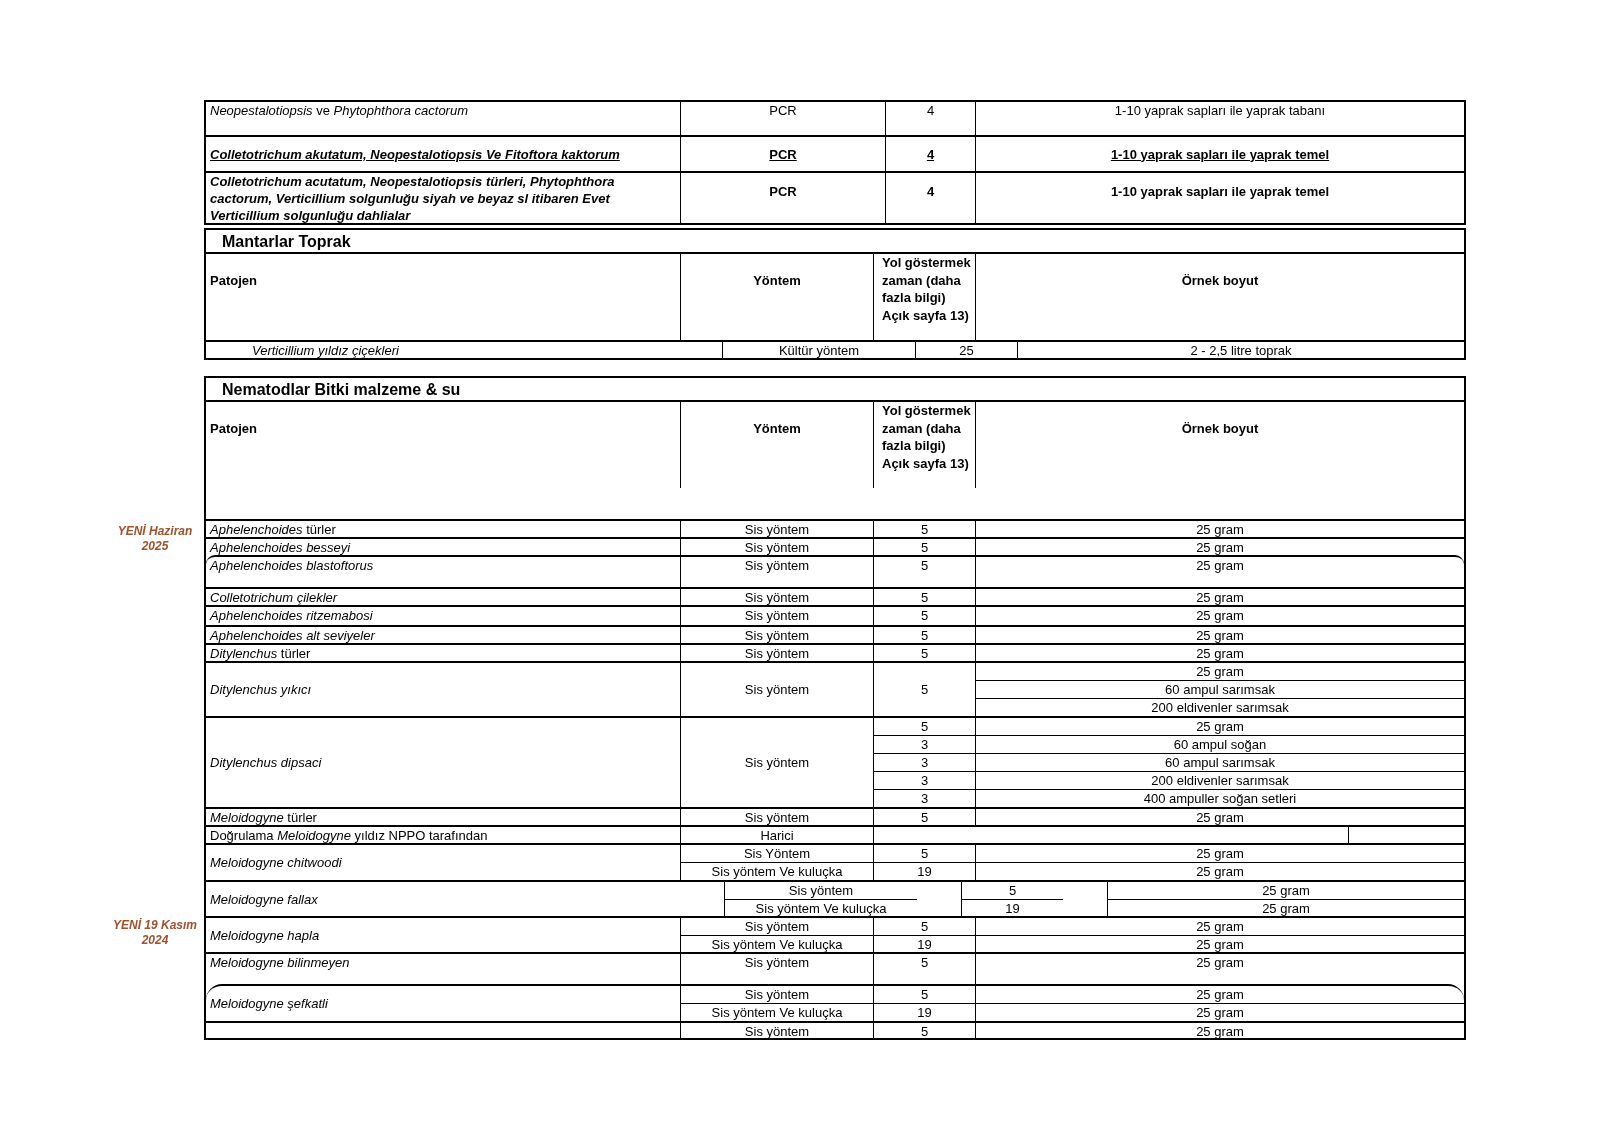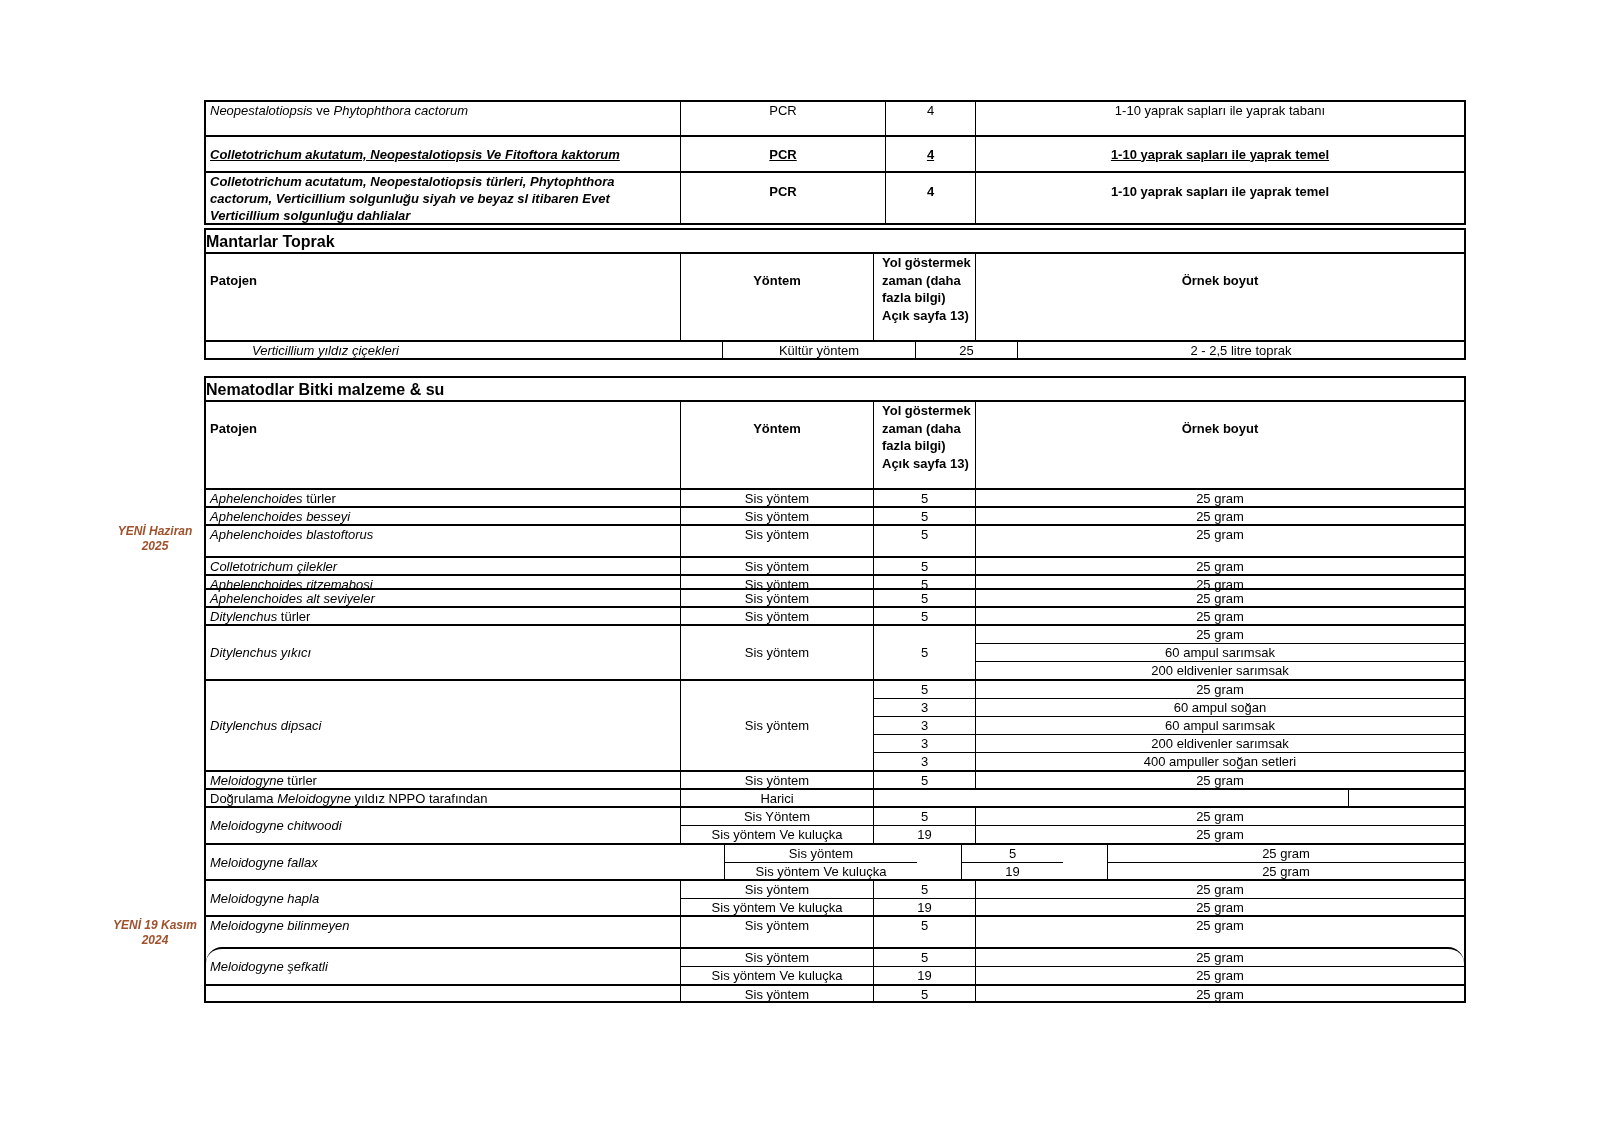--- a/index.html
+++ b/index.html
@@ -8,21 +8,21 @@
   .tbl { position:absolute; left:204px; width:1262px; border:2px solid #000; box-sizing:border-box; }
   .row { display:flex; border-top:1px solid #000; box-sizing:border-box; }
   .row.thick { border-top:2px solid #000; }
   .row:first-child { border-top:none; }
   .cell { box-sizing:border-box; border-left:1px solid #000; padding:0 4px; line-height:17px; }
   .cell:first-child { border-left:none; }
   .c1 { width:474px; } .c2 { width:205px; text-align:center; } .c3 { width:90px; text-align:center; } .c4 { flex:1; text-align:center; }
   .b2 { width:193px; text-align:center; } .b3 { width:102px; text-align:center; }
   .bold { font-weight:bold; }
   .it { font-style:italic; }
-  .section-title { font-weight:bold; font-size:16px; padding:2px 0; height:22px; line-height:20px; box-sizing:border-box; }
+  .section-title { font-weight:bold; font-size:16px; padding:2px 16px; height:22px; line-height:20px; box-sizing:border-box; }
   .hdr .cell { font-weight:bold; }
   .note { position:absolute; color:#a0522d; font-style:italic; font-weight:bold; font-size:12px; text-align:center; width:100px; line-height:15px; }
   .vcenter { display:flex; align-items:center; }
   .vcenter.c2, .vcenter.b2, .vcenter.b3, .vcenter.c3 { justify-content:center; }
   .sub { display:flex; flex-direction:column; }
   .sub > div { border-top:1px solid #000; height:18px; line-height:17px; box-sizing:border-box; }
   .sub > div:first-child { border-top:none; }
 </style>
 </head>
 <body>
@@ -66,45 +66,45 @@
 
 <div class="tbl" style="top:376px;">
   <div class="section-title">Nematodlar Bitki malzeme &amp; su</div>
   <div class="row thick hdr" style="height:88px;">
     <div class="cell c1" style="padding-top:18px;">Patojen</div>
     <div class="cell b2" style="padding-top:18px;">Yöntem</div>
     <div class="cell b3" style="text-align:left;padding-left:8px;line-height:17.5px;">Yol göstermek zaman (daha fazla bilgi) Açık sayfa 13)</div>
     <div class="cell c4" style="padding-top:18px;">Örnek boyut</div>
   </div>
 
-  <div class="row thick" style="height:18px;">
+  <div class="row thick" style="height:18px;margin-top:31px;">
     <div class="cell c1"><span class="it">Aphelenchoides</span><span> türler</span></div>
     <div class="cell b2">Sis yöntem</div>
     <div class="cell b3">5</div>
     <div class="cell c4">25 gram</div>
   </div>
   <div class="row thick" style="height:18px;">
     <div class="cell c1 it">Aphelenchoides besseyi</div>
     <div class="cell b2">Sis yöntem</div>
     <div class="cell b3">5</div>
     <div class="cell c4">25 gram</div>
   </div>
-  <div class="row thick" style="height:32px;">
+  <div class="row thick" style="height:32px;border-radius:9px;">
     <div class="cell c1 it">Aphelenchoides blastoftorus</div>
     <div class="cell b2">Sis yöntem</div>
     <div class="cell b3">5</div>
     <div class="cell c4">25 gram</div>
   </div>
   <div class="row thick" style="height:18px;">
     <div class="cell c1 it">Colletotrichum çilekler</div>
     <div class="cell b2">Sis yöntem</div>
     <div class="cell b3">5</div>
     <div class="cell c4">25 gram</div>
   </div>
-  <div class="row thick" style="height:14px;">
+  <div class="row thick" style="height:20px;">
     <div class="cell c1 it">Aphelenchoides ritzemabosi</div>
     <div class="cell b2">Sis yöntem</div>
     <div class="cell b3">5</div>
     <div class="cell c4">25 gram</div>
   </div>
   <div class="row thick" style="height:18px;">
     <div class="cell c1 it">Aphelenchoides alt seviyeler</div>
     <div class="cell b2">Sis yöntem</div>
     <div class="cell b3">5</div>
     <div class="cell c4">25 gram</div>

